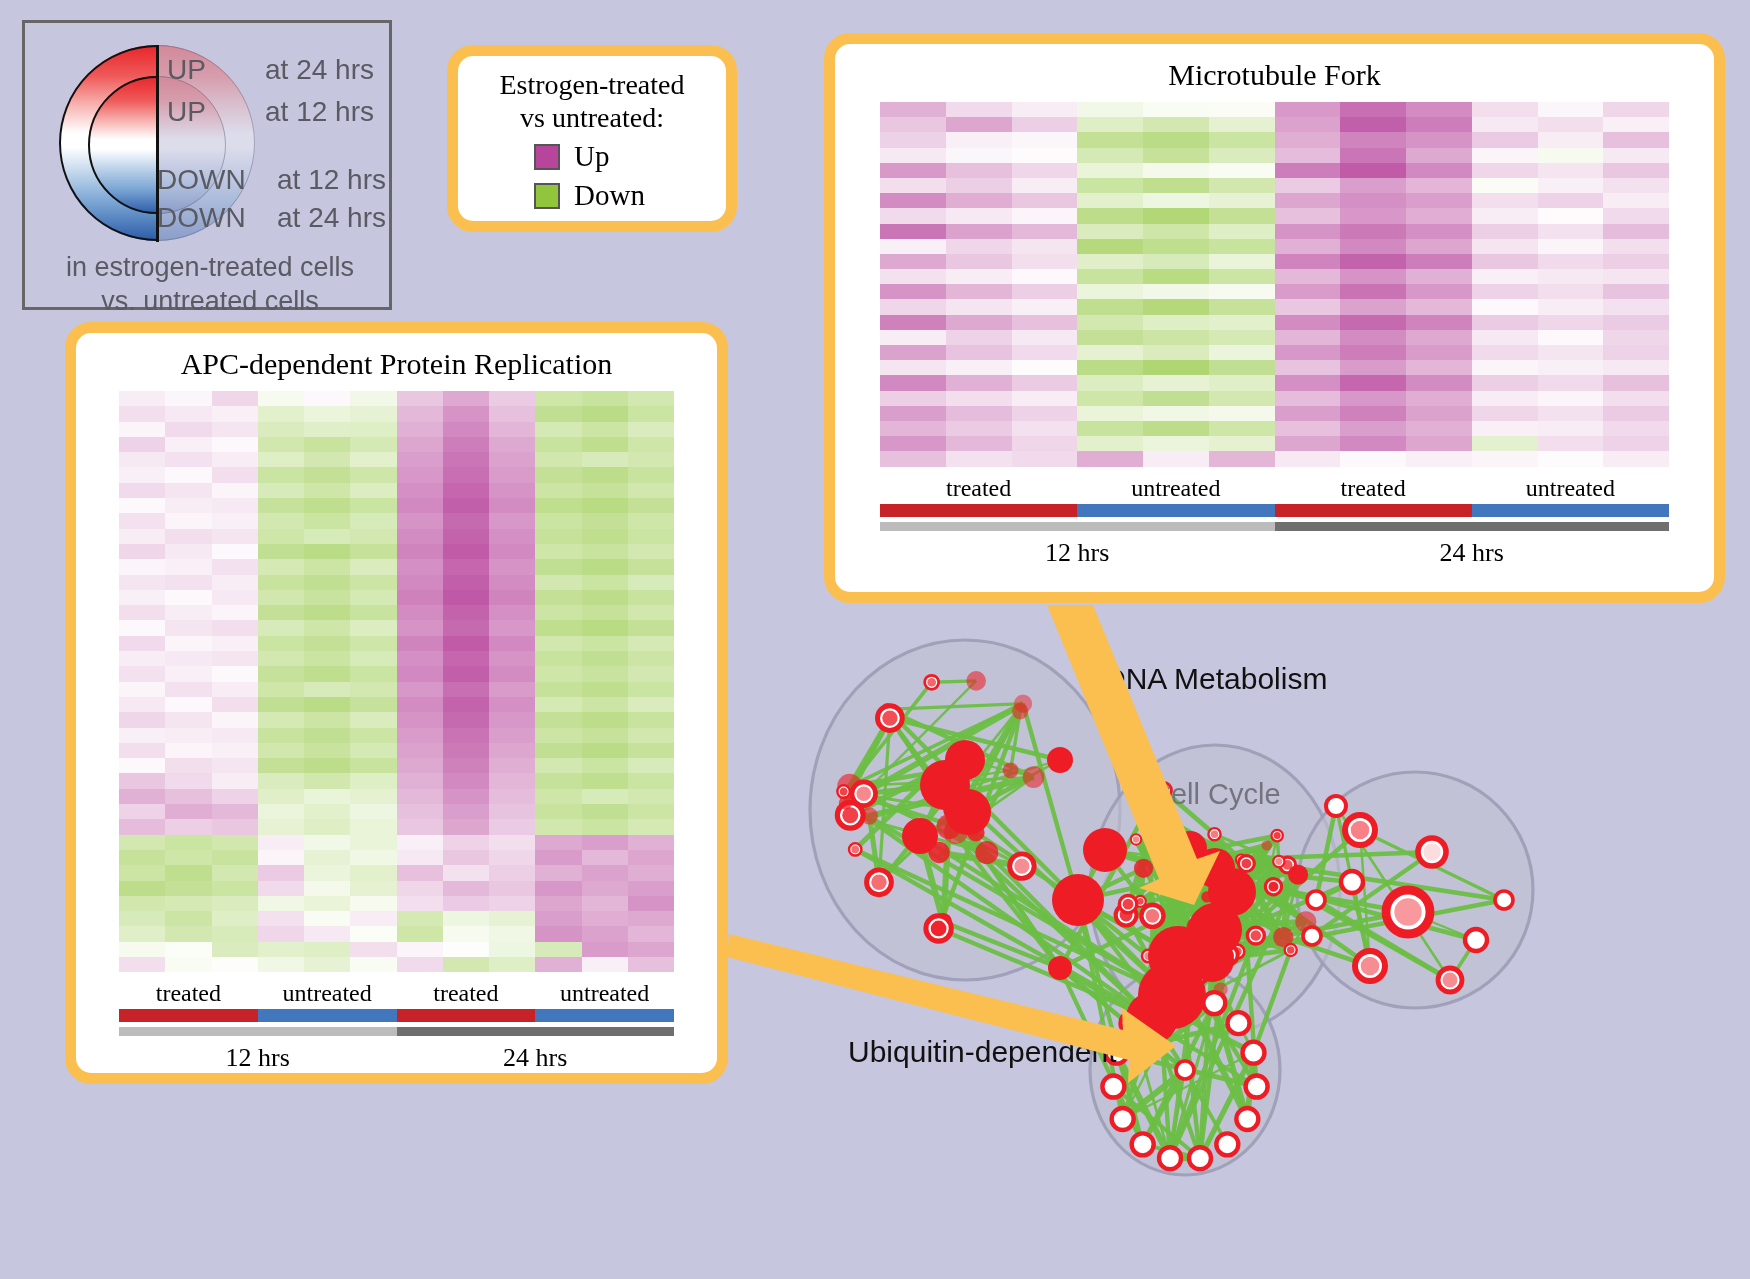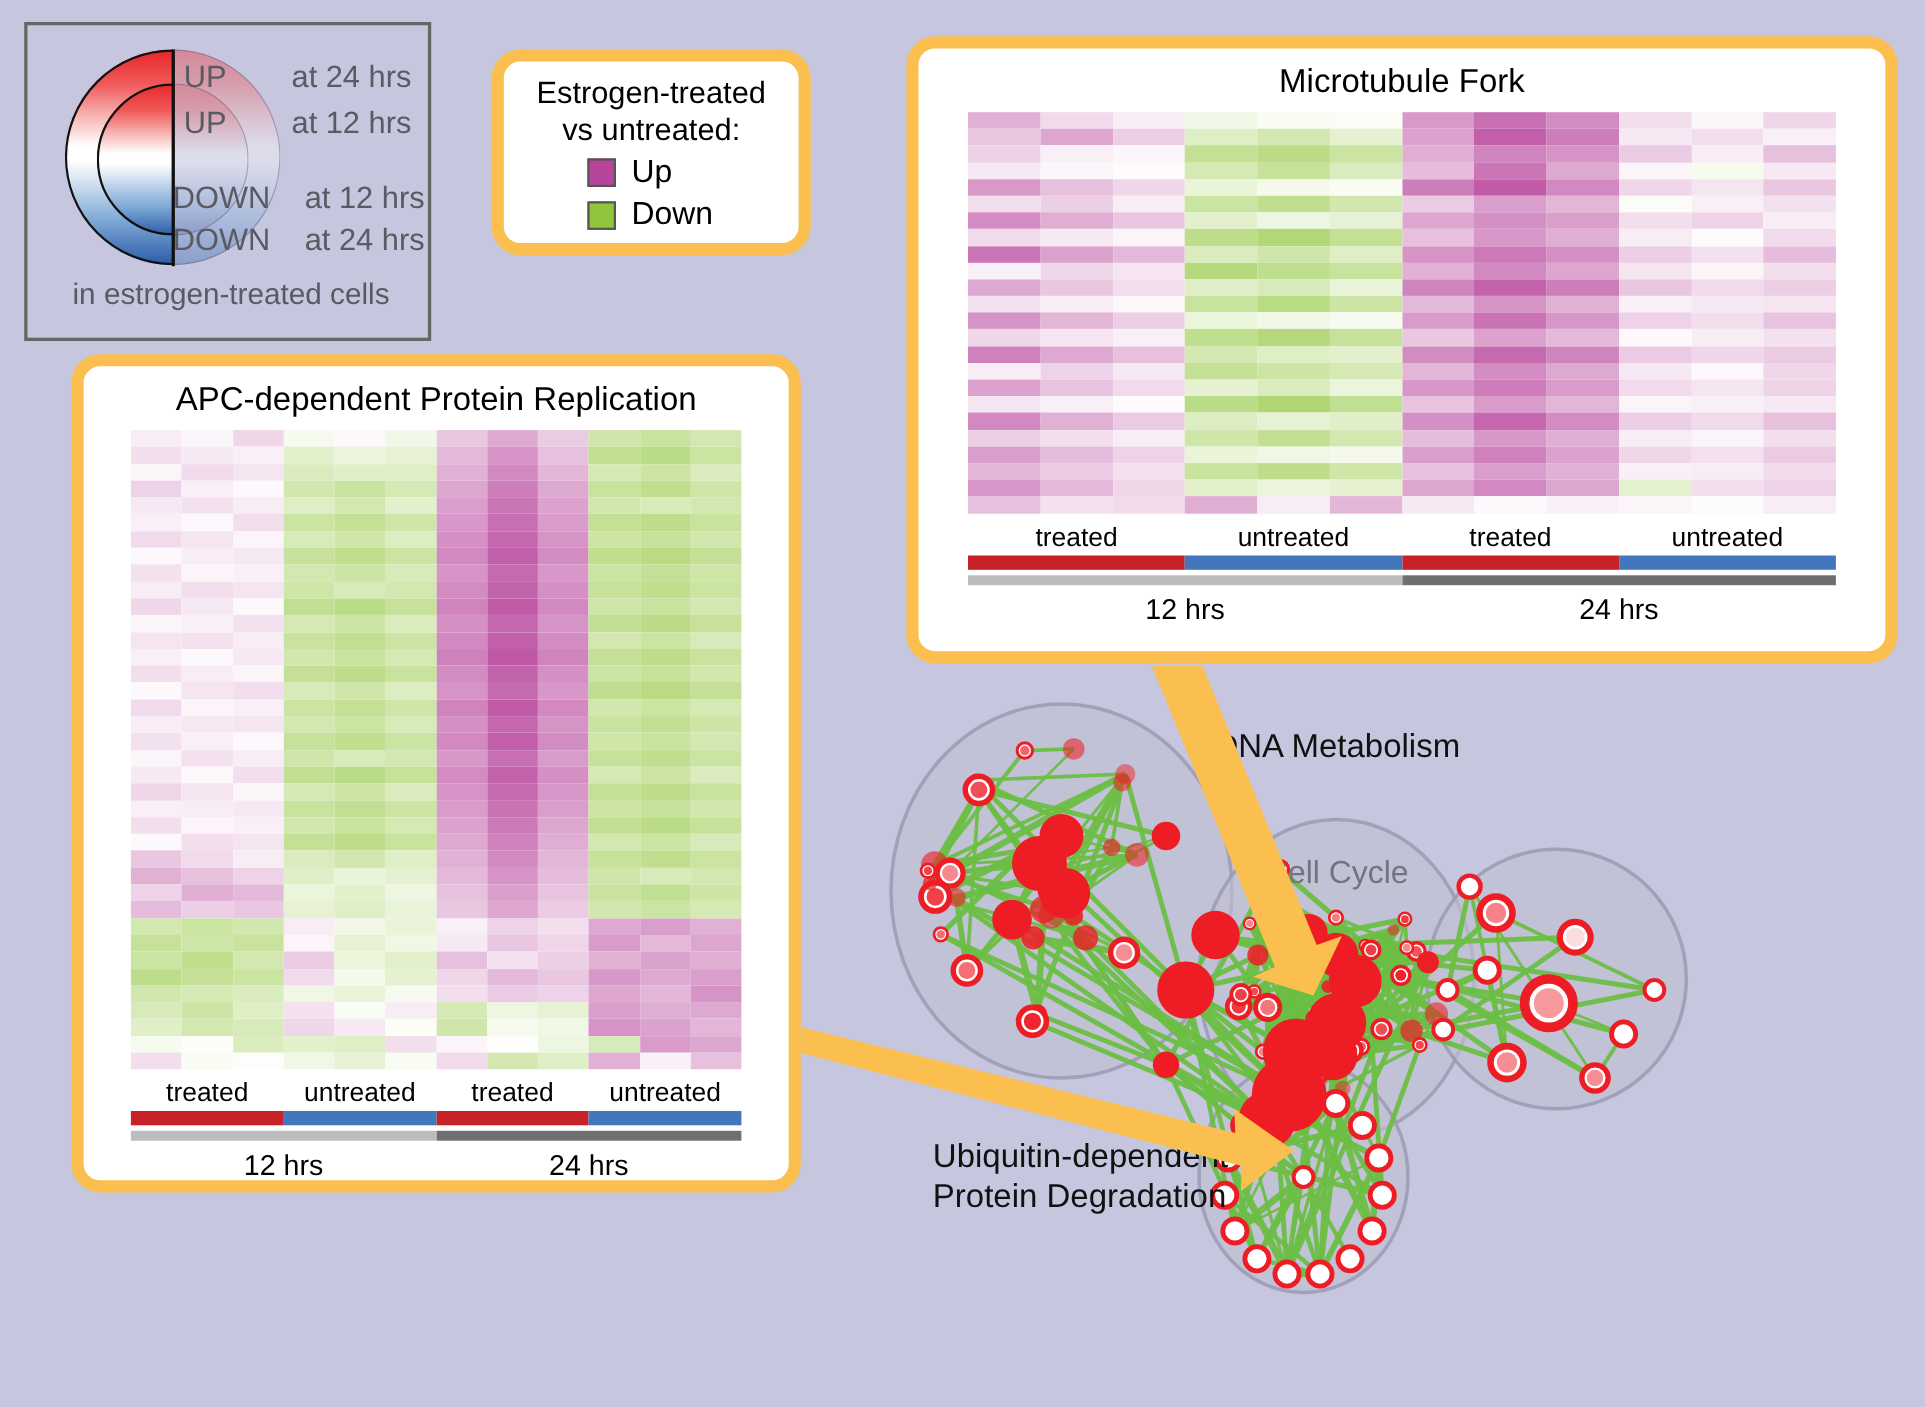--- a/index.html
+++ b/index.html
@@ -61,20 +61,21 @@
     position:absolute; left:0; top:228px; width:370px; text-align:center;
     color:#5a5a63; font-size:27px; line-height:1.25;
   }
 
   
   .card {
     position:absolute;
     background:#ffffff;
     border:11px solid #fbbf4f;
     border-radius:26px;
+    font-family:Liberation Serif, serif;
   }
 
   
   #estrogen-legend { left:447px; top:45px; width:290px; height:187px; }
   #estrogen-legend .title {
     text-align:center; font-size:28px; color:#000; line-height:1.18; padding-top:12px;
   }
   #estrogen-legend .swatchrow {
     display:flex; align-items:center; gap:14px; margin-left:76px; margin-top:6px;
   }
@@ -132,20 +133,21 @@
     <div class="rlabel" style="left:142px;top:31px;">UP</div>
     <div class="rtime" style="left:240px;top:31px;">at 24 hrs</div>
     <div class="rlabel" style="left:142px;top:73px;">UP</div>
     <div class="rtime" style="left:240px;top:73px;">at 12 hrs</div>
     <div class="rlabel" style="left:132px;top:141px;">DOWN</div>
     <div class="rtime" style="left:252px;top:141px;">at 12 hrs</div>
     <div class="rlabel" style="left:132px;top:179px;">DOWN</div>
     <div class="rtime" style="left:252px;top:179px;">at 24 hrs</div>
     <div class="footer">
       <div>in estrogen-treated cells</div>
+      <div>vs. untreated cells</div>
     </div>
   </div>
 
   <div class="card" id="estrogen-legend">
     <div class="title">
       <div>Estrogen-treated</div>
       <div>vs untreated:</div>
     </div>
     <div class="swatchrow">
       <span class="swatch" id="sw-up" style="background: rgb(184, 69, 156);"></span>
@@ -1458,21 +1460,20 @@
         <circle cx="425" cy="470" r="9" fill="none" stroke="#ee1c25" stroke-width="3.60"></circle>
         <circle cx="318" cy="300" r="26" fill="#ee1c25" fill-opacity="1.00"></circle>
         <circle cx="300" cy="368" r="12" fill="#ee1c25" fill-opacity="1.00"></circle>
         <circle cx="412" cy="395" r="34" fill="#ee1c25" fill-opacity="1.00"></circle>
         <circle cx="392" cy="418" r="26" fill="#ee1c25" fill-opacity="1.00"></circle>
       </svg>
     <div class="net-label" id="lbl-dna">DNA Metabolism</div>
     <div class="net-label" id="lbl-cellcycle">Cell Cycle</div>
     <div class="net-label" id="lbl-ubiq">
       <div>Ubiquitin-dependent</div>
-      <div>Protein Degradation</div>
     </div>
   </div>
 
   <svg class="arrow-svg">
 
     <g>
       <polygon points="1047,605 1093,605 1197,859 1220,851 1194,905 1139,888 1159,879" fill="#fbbf4f"></polygon>
     </g>
 
     <g>

